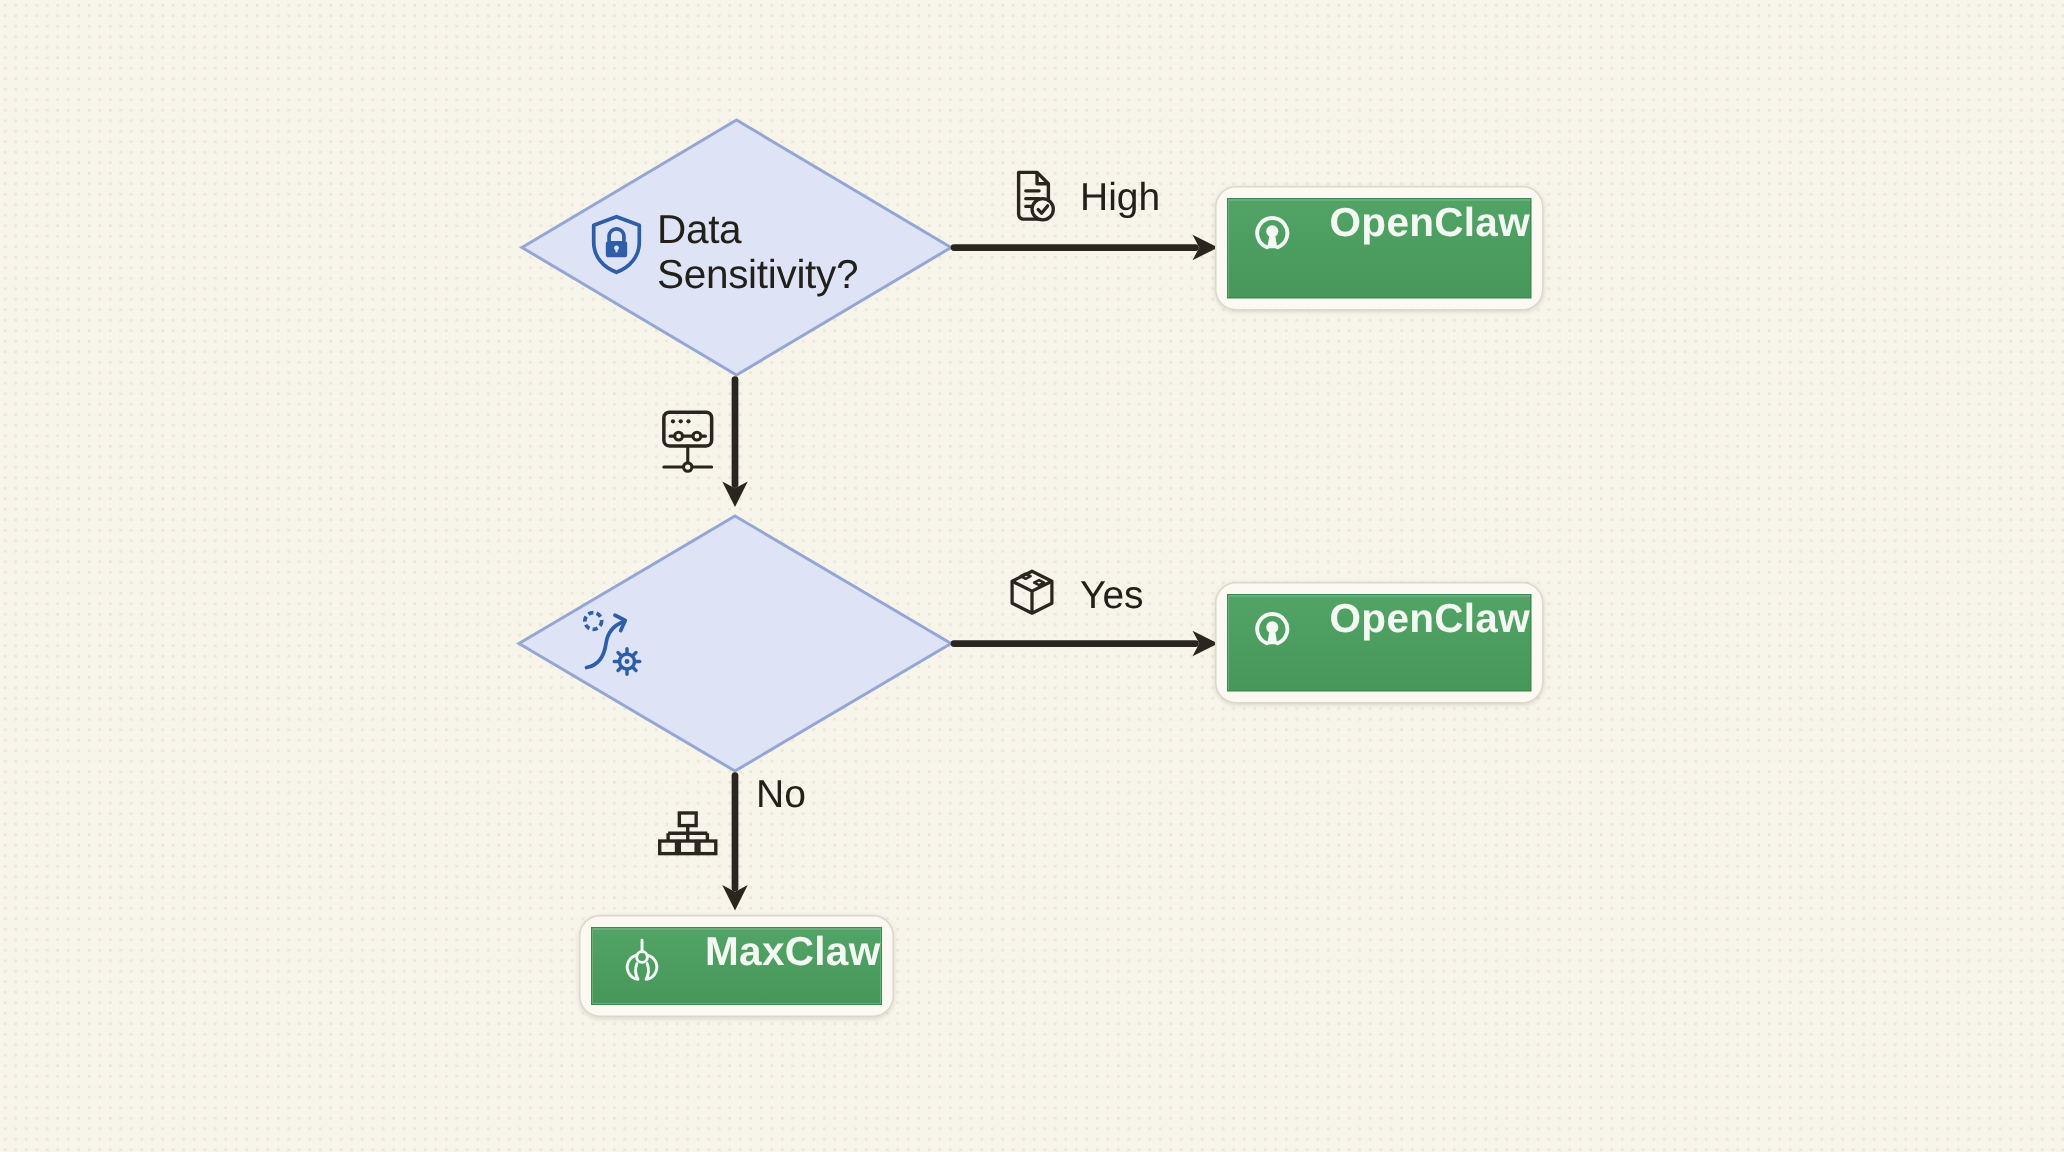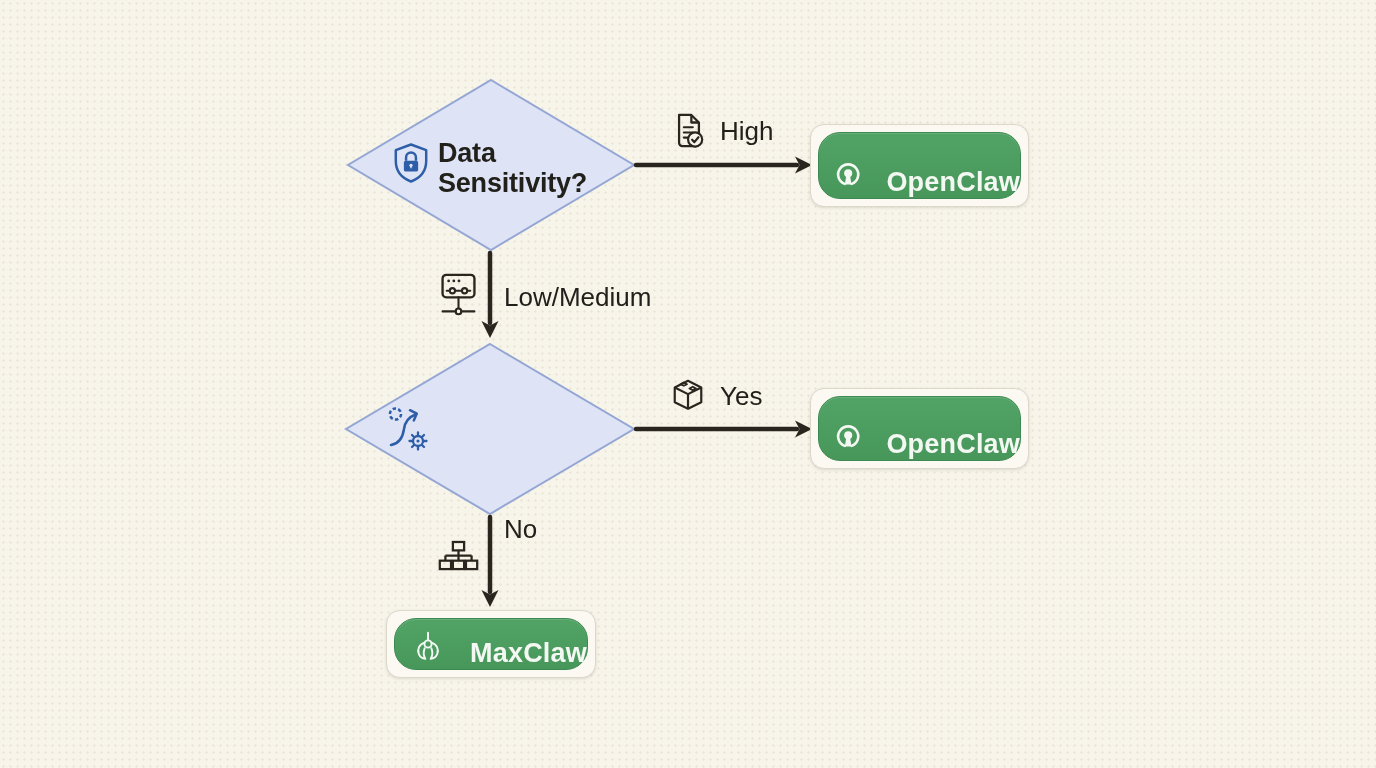--- a/index.html
+++ b/index.html
@@ -17,39 +17,39 @@
     background-color:var(--bg);
     background-image:radial-gradient(var(--bg-dot) 1px, transparent 1.2px);
     background-size:7px 7px;
   }
   svg.connectors{position:absolute;inset:0;}
   .diamond{fill:var(--diamond-fill);stroke:var(--diamond-border);stroke-width:2;}
   .edge-line{stroke:var(--line);stroke-width:4.5;stroke-linecap:round;}
   .arrow-head{fill:var(--line);}
   .abs{position:absolute;}
   .decision-label{
-    font-size:27px;font-weight:bold;color:var(--text-dark);
+    font-size:27px;font-weight:normal;color:var(--text-dark);
     line-height:1.12;letter-spacing:-0.2px;
   }
   .edge-label-row{display:flex;align-items:center;gap:14px;}
   .edge-text{font-size:26px;color:var(--text-dark);}
   .icon-dark{color:var(--line);}
   .icon-blue{color:var(--blue-icon);}
   .card{
     background:var(--card-bg);
     border:1.5px solid var(--card-border);
     border-radius:14px;padding:7px;
     box-shadow:0 1px 3px rgba(100,95,75,.18);
   }
   .btn{
     width:100%;height:100%;
     background:linear-gradient(180deg,#52a366 0%,#47975b 100%);
     border:1.5px solid var(--green-border);
-    border-radius:22px;
-    display:flex;align-items:flex-end;gap:24px;padding-left:15px;
+    border-radius:0;
+    display:flex;align-items:flex-start;gap:24px;padding-left:15px;
     box-shadow:inset 0 1px 0 rgba(255,255,255,.15);
     color:var(--button-text);cursor:pointer;
   }
   .btn-label{font-size:27px;font-weight:bold;letter-spacing:.2px;color:var(--button-text);}
   .icon-white{color:var(--button-text);}
 </style>
 </head>
 <body>
 
 <div class="stage">
@@ -110,21 +110,20 @@
     <circle cx="13.5" cy="10.5" r="1.5" fill="currentColor"></circle>
     <circle cx="19" cy="10.5" r="1.5" fill="currentColor"></circle>
     <circle cx="24.5" cy="10.5" r="1.5" fill="currentColor"></circle>
     <path d="M11.5 21 H36.5" stroke="currentColor" stroke-width="2.2" stroke-linecap="round"></path>
     <circle cx="17.5" cy="21" r="2.8" fill="var(--bg)" stroke="currentColor" stroke-width="2.2"></circle>
     <circle cx="30.5" cy="21" r="2.8" fill="var(--bg)" stroke="currentColor" stroke-width="2.2"></circle>
     <path d="M24 28 V40" stroke="currentColor" stroke-width="2.2" stroke-linecap="round"></path>
     <circle cx="24" cy="43" r="3" fill="var(--bg)" stroke="currentColor" stroke-width="2.2"></circle>
     <path d="M7 43 H21 M27 43 H41" stroke="currentColor" stroke-width="2.2" stroke-linecap="round"></path>
   </svg>
-  <div class="abs edge-text" style="left:504px;top:282px">Low/Medium</div>
 
   <div class="abs edge-label-row" style="left:670px;top:377px">
     <svg class="icon-dark" width="36" height="38" viewBox="0 0 38 38">
       <path d="M19 3 L33 10 V25.5 L19 32.5 L5 25.5 V10 Z" fill="none" stroke="currentColor" stroke-width="2.3" stroke-linejoin="round"></path>
       <path d="M5 10 L19 17 L33 10 M19 17 V32.5" fill="none" stroke="currentColor" stroke-width="2.3" stroke-linejoin="round"></path>
       <path d="M11 6.5 l3.5 -1.8 3.5 1.8 -3.5 1.8 Z M20.5 11 l3.5 -1.8 3.5 1.8 -3.5 1.8 Z" fill="none" stroke="currentColor" stroke-width="1.8" stroke-linejoin="round"></path>
     </svg>
     <span class="edge-text">Yes</span>
   </div>
 

